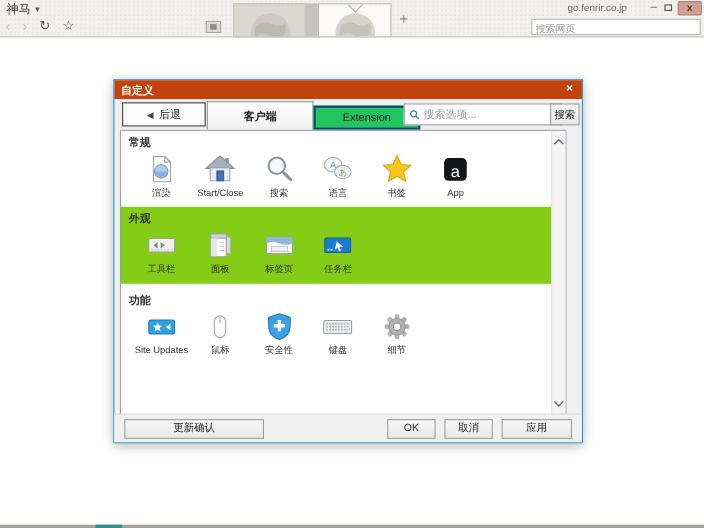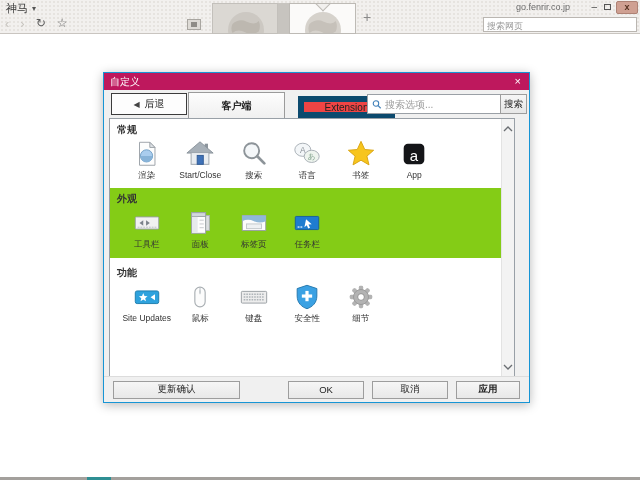--- a/index.html
+++ b/index.html
@@ -33,31 +33,31 @@
   .wbtn.close { width:22px; height:13px; background:#cfa092; border:1px solid #ae8275; border-radius:2px;
                 color:#53301f; font-size:9px; font-weight:bold; text-align:center; line-height:11px; }
   .chrome-search { position:absolute; right:3px; top:17px; width:154px; height:15px; background:#fff;
                    border:1px solid #bab6b1; display:flex; align-items:center; gap:3px; padding:0 3px;flex-direction:column; }
   .chrome-search input { border:none; outline:none; width:100%; font-size:9px; font-family:inherit; background:transparent; }
   .chrome-search input::placeholder { color:#9a9a9a; }
 
   
   .dialog { position:absolute; left:103px; top:72px; width:427px; height:331px; background:#f0f0f0;
             border:1px solid #1795d5; box-shadow:0 2px 10px rgba(0,0,0,.28); }
-  .dlg-title { height:17px; background:#be185d; display:flex; align-items:center; padding:0 6px; }
+  .dlg-title { height:17px; background:#c2410c; display:flex; align-items:center; padding:0 6px;font-weight:bold; }
   .dlg-title .t { color:#fff; font-size:10px; }
   .dlg-title .x { margin-left:auto; color:#fff; font-size:11px; line-height:11px; padding:0 2px; }
   .dlg-toolbar { position:relative; height:28px; }
   .back-btn { position:absolute; left:7px; top:3px; width:76px; height:22px; background:#fdfdfd; border:1px solid #3c3c3c;
               font-size:10px; color:#222; display:flex; align-items:center; justify-content:center; gap:5px; }
   .back-btn .arr { font-size:8px; color:#444; }
   .dtab { position:absolute; font-size:10px; color:#222; display:flex; align-items:center; justify-content:center; }
   .dtab.active { left:84px; top:2px; width:97px; height:26px; background:linear-gradient(#fdfdfd,#f0f0f0);
                  border:1px solid #9b9b9b; border-bottom:none; font-weight:bold; }
-  .dtab.idle { left:181px; top:6px; width:97px; height:22px; background:#ef4444; border:6px solid #0c4a6e;margin-left:13px; }
+  .dtab.idle { left:181px; top:6px; width:97px; height:22px; background:#22c55e; border:2px solid #0c4a6e; }
   .dlg-search { position:absolute; left:263px; top:4px; width:144px; height:20px; background:#fff;
                 border:1px solid #9aa0a6; display:flex; align-items:center; gap:3px; padding:0 4px; }
   .dlg-search input { border:none; outline:none; width:100%; font-size:10px; font-family:inherit; background:transparent; }
   .dlg-search input::placeholder { color:#9a9a9a; }
   .dsearch-btn { position:absolute; left:396px; top:4px; width:27px; height:20px; font-size:9.5px; color:#222;
                  background:linear-gradient(#f6f6f6,#e7e7e7); border:1px solid #9d9d9d;
                  display:flex; align-items:center; justify-content:center; }
 
   .dlg-content { position:absolute; left:5px; top:45px; width:406px; height:260px; background:#fff; border:1px solid #99a0a7; }
   .sections { position:absolute; left:0; top:0; right:13px; bottom:0; overflow:hidden; }
@@ -74,22 +74,22 @@
   .vscroll { position:absolute; top:0; right:0; width:13px; height:100%; background:#f3f3f3; border-left:1px solid #e3e3e3; }
   .vs-arrow { position:absolute; left:1px; width:10px; height:8px; }
   .vs-arrow.up { top:6px; } .vs-arrow.down { bottom:6px; }
 
   .dlg-footer { position:absolute; left:0; right:0; bottom:0; height:26px; background:#f0f0f0; border-top:1px solid #dcdcdc;
                 display:flex; align-items:center; padding:0 9px; }
   .btn { height:18px; background:linear-gradient(#f6f6f6,#e8e8e8); border:1px solid #9d9d9d; font-size:9.5px; color:#222;
          display:flex; align-items:center; justify-content:center; }
   .btn.update { width:127px; }
   .fspacer { flex:1; }
-  .btn.ok, .btn.cancel { width:76px; margin-left:8px; }
-  .btn.apply { width:64px; margin-left:8px;font-weight:bold; }
+  .btn.ok, .btn.cancel { width:44px; margin-left:8px; }
+  .btn.apply { width:64px; margin-left:8px; }
 
   
   .taskbar-sliver { position:absolute; left:0; right:0; bottom:0; height:3px; background:#a3a09c; }
   .taskbar-sliver .teal { position:absolute; left:87px; top:0; width:24px; height:3px; background:#2f8f93; }
 </style>
 </head>
 <body>
 
 <div class="screen">
 
@@ -283,34 +283,34 @@
             <div class="item">
               <svg class="ico" viewBox="0 0 32 32">
                 <rect x="10.5" y="5.5" width="11" height="21" rx="5.5" fill="#fcfcfc" stroke="#a8aeb2" stroke-width="1.2"></rect>
                 <line x1="16" y1="6" x2="16" y2="13" stroke="#b5bbbf" stroke-width="1"></line>
                 <rect x="15" y="8.5" width="2" height="3.5" rx="1" fill="#c9ced2"></rect>
               </svg>
               <span class="lbl">鼠标</span>
             </div>
             <div class="item">
               <svg class="ico" viewBox="0 0 32 32">
+                <path d="M16,3.5 L26.5,7 v8 c0,7 -4.5,11.5 -10.5,13.5 C10,26.5 5.5,22 5.5,15 v-8 Z" fill="#3ba1e3" stroke="#2478ad"></path>
+                <rect x="14.3" y="9.5" width="3.4" height="11" fill="#ffffff"></rect>
+                <rect x="10.5" y="13.3" width="11" height="3.4" fill="#ffffff"></rect>
+              </svg>
+              <span class="lbl">安全性</span>
+            </div>
+            <div class="item">
+              <svg class="ico" viewBox="0 0 32 32">
                 <rect x="2.5" y="10" width="27" height="12.5" rx="1" fill="#ededed" stroke="#979da1"></rect>
                 <line x1="5" y1="13" x2="27" y2="13" stroke="#aeb4b8" stroke-width="1.6" stroke-dasharray="1.7 1.1"></line>
                 <line x1="5" y1="16" x2="27" y2="16" stroke="#aeb4b8" stroke-width="1.6" stroke-dasharray="1.7 1.1"></line>
                 <line x1="5" y1="19" x2="27" y2="19" stroke="#aeb4b8" stroke-width="1.6" stroke-dasharray="1.7 1.1"></line>
               </svg>
               <span class="lbl">键盘</span>
-            </div>
-            <div class="item">
-              <svg class="ico" viewBox="0 0 32 32">
-                <path d="M16,3.5 L26.5,7 v8 c0,7 -4.5,11.5 -10.5,13.5 C10,26.5 5.5,22 5.5,15 v-8 Z" fill="#3ba1e3" stroke="#2478ad"></path>
-                <rect x="14.3" y="9.5" width="3.4" height="11" fill="#ffffff"></rect>
-                <rect x="10.5" y="13.3" width="11" height="3.4" fill="#ffffff"></rect>
-              </svg>
-              <span class="lbl">安全性</span>
             </div>
             <div class="item">
               <svg class="ico" viewBox="0 0 32 32">
                 <g fill="#b3b3b3">
                   <rect x="13.7" y="4" width="4.6" height="24" rx="1.5"></rect>
                   <rect x="13.7" y="4" width="4.6" height="24" rx="1.5" transform="rotate(45 16 16)"></rect>
                   <rect x="13.7" y="4" width="4.6" height="24" rx="1.5" transform="rotate(90 16 16)"></rect>
                   <rect x="13.7" y="4" width="4.6" height="24" rx="1.5" transform="rotate(135 16 16)"></rect>
                 </g>
                 <circle cx="16" cy="16" r="8" fill="#b3b3b3" stroke="#999999"></circle>

